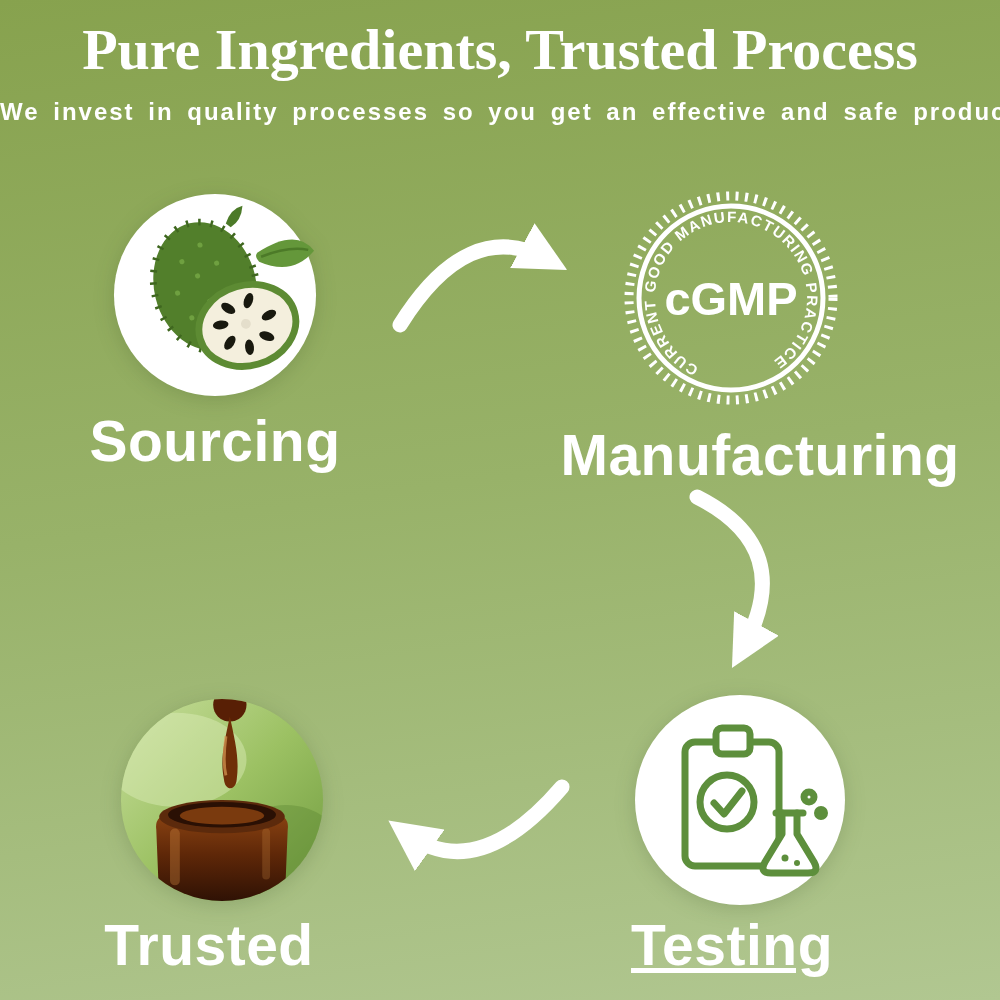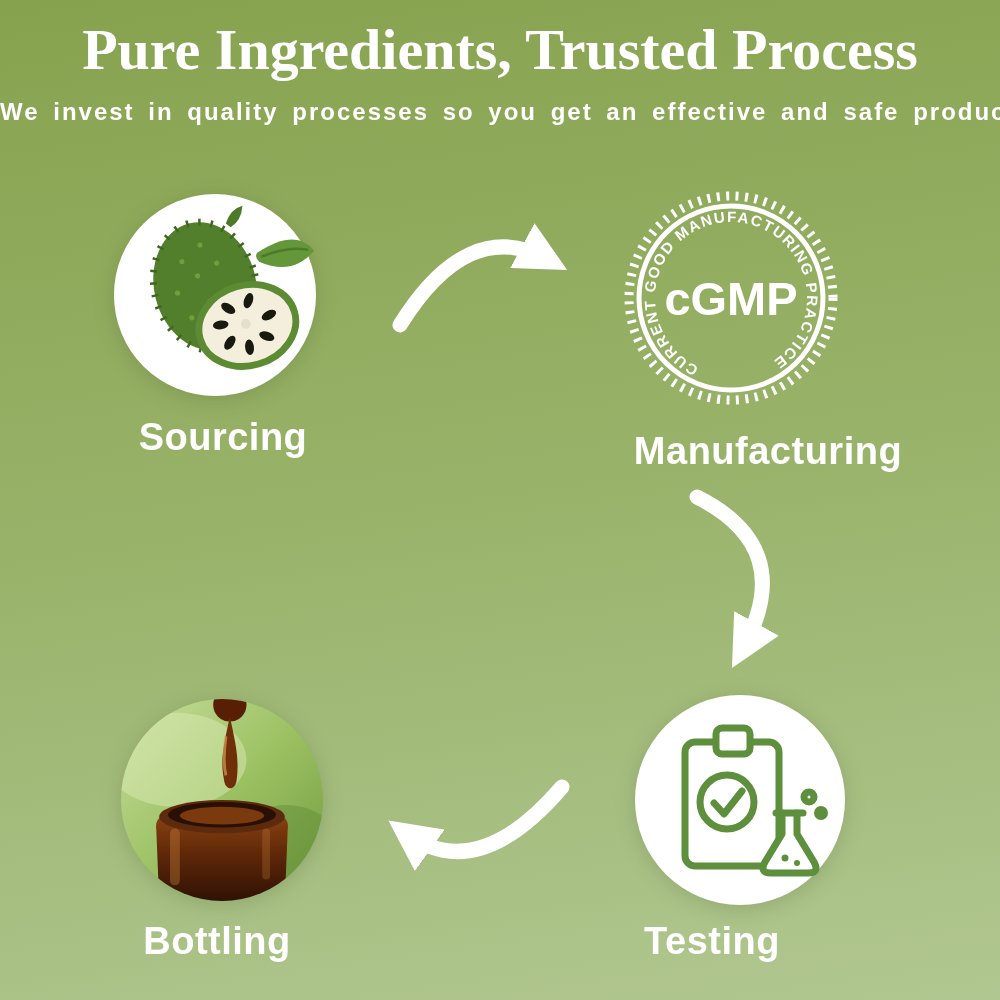--- a/index.html
+++ b/index.html
@@ -19,27 +19,27 @@
     text-align:center;color:#ffffff;
     font-weight:700;font-size:24px;letter-spacing:2px;word-spacing:5px;white-space:nowrap;
   }
   .arrows{position:absolute;left:0;top:0;width:1000px;height:1000px;pointer-events:none;}
   .step-icon{position:absolute;display:block;filter:drop-shadow(0 4px 10px rgba(40,60,20,0.18));}
   #sourcing-photo{left:112px;top:192px;width:206px;height:206px;}
   #cgmp-seal{left:616px;top:183px;width:230px;height:230px;filter:none;}
   #bottling-photo{left:119px;top:697px;width:206px;height:206px;}
   #testing-art{left:635px;top:695px;width:210px;height:210px;}
   .step-label{
-    position:absolute;margin:8px;color:#ffffff;font-size:38px;font-weight:700;
+    position:absolute;margin:0;color:#ffffff;font-size:57px;font-weight:700;
     transform:translateX(-50%);white-space:nowrap;letter-spacing:0.5px;
   }
   #label-sourcing{left:215px;top:408px;}
   #label-manufacturing{left:760px;top:422px;}
   #label-bottling{left:209px;top:912px;}
-  #label-testing{left:704px;top:912px;}
+  #label-testing{left:732px;top:912px;text-decoration:underline;}
 </style>
 </head>
 <body>
 
 <div class="poster">
 
   <h1 class="title">Pure Ingredients, Trusted Process</h1>
   <p class="subtitle">We invest in quality processes so you get an effective and safe product</p>
 
   <svg class="arrows" viewBox="0 0 1000 1000" aria-hidden="true">
@@ -127,21 +127,21 @@
       <ellipse cx="105" cy="121" rx="43" ry="9" fill="#7a3a0e"></ellipse>
 
       <rect x="52" y="134" width="10" height="58" rx="5" fill="#d08a43" opacity="0.35"></rect>
       <rect x="146" y="134" width="8" height="52" rx="4" fill="#d08a43" opacity="0.25"></rect>
 
       <circle cx="113" cy="8" r="17" fill="#581f05"></circle>
       <path d="M113 20 C 107 48 103 64 107 84 C 108 96 119 96 120 84 C 123 62 118 44 113 20 Z" fill="#6f2f08"></path>
       <path d="M109 40 C 107 55 106 68 109 80" stroke="#d99a55" stroke-width="3" fill="none" opacity="0.7"></path>
     </g>
   </svg>
-  <p id="label-bottling" class="step-label">Bottling</p>
+  <p id="label-bottling" class="step-label">Trusted</p>
 
   <svg id="testing-art" class="step-icon" viewBox="0 0 210 210">
     <circle cx="105" cy="105" r="105" fill="#ffffff"></circle>
     <g stroke="#5d8f3c" stroke-width="7" fill="none" stroke-linecap="round" stroke-linejoin="round">
       <rect x="50" y="47" width="94" height="124" rx="10"></rect>
       <rect x="81" y="33" width="34" height="26" rx="6" fill="#ffffff"></rect>
       <circle cx="92" cy="107" r="27"></circle>
       <path d="M79 108 L 89 119 L 107 96"></path>
 
       <path d="M147 118 L147 139 L130 167 Q 124 178 136 178 L 173 178 Q 185 178 179 167 L 162 139 L 162 118" fill="#ffffff"></path>

